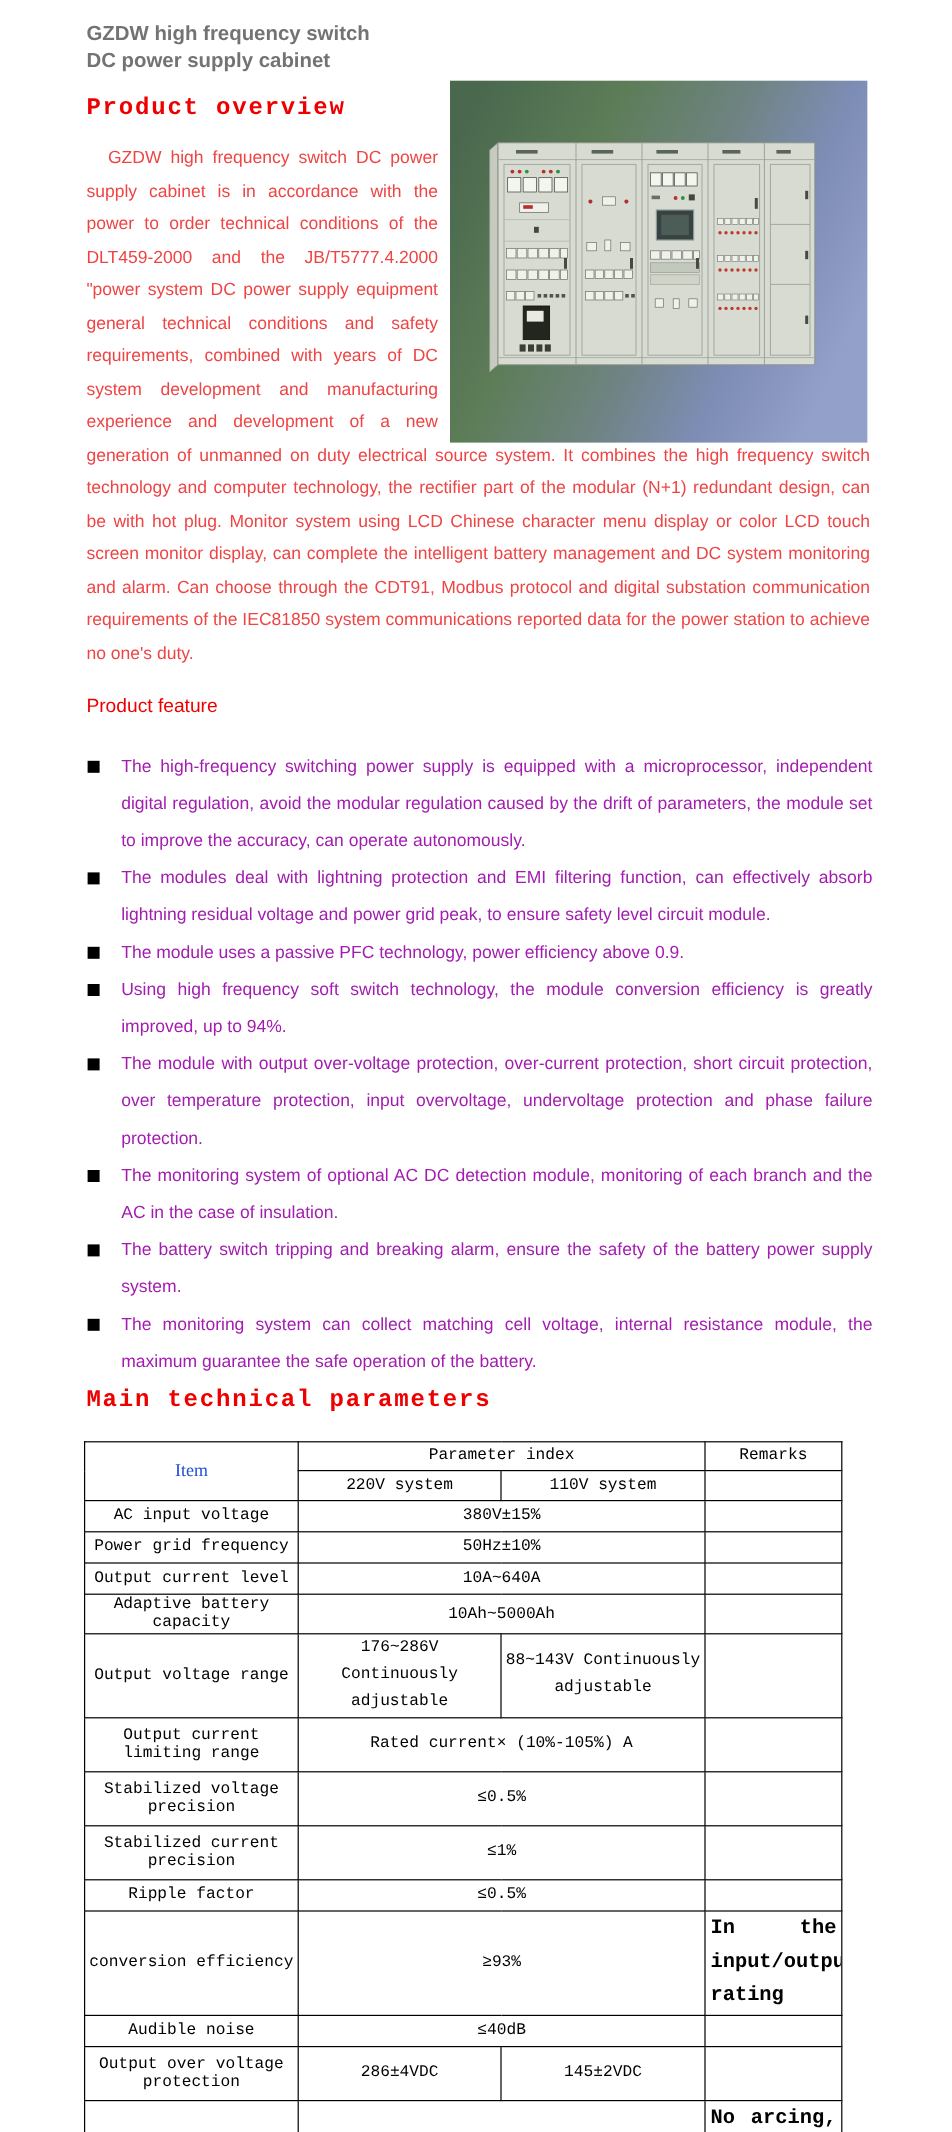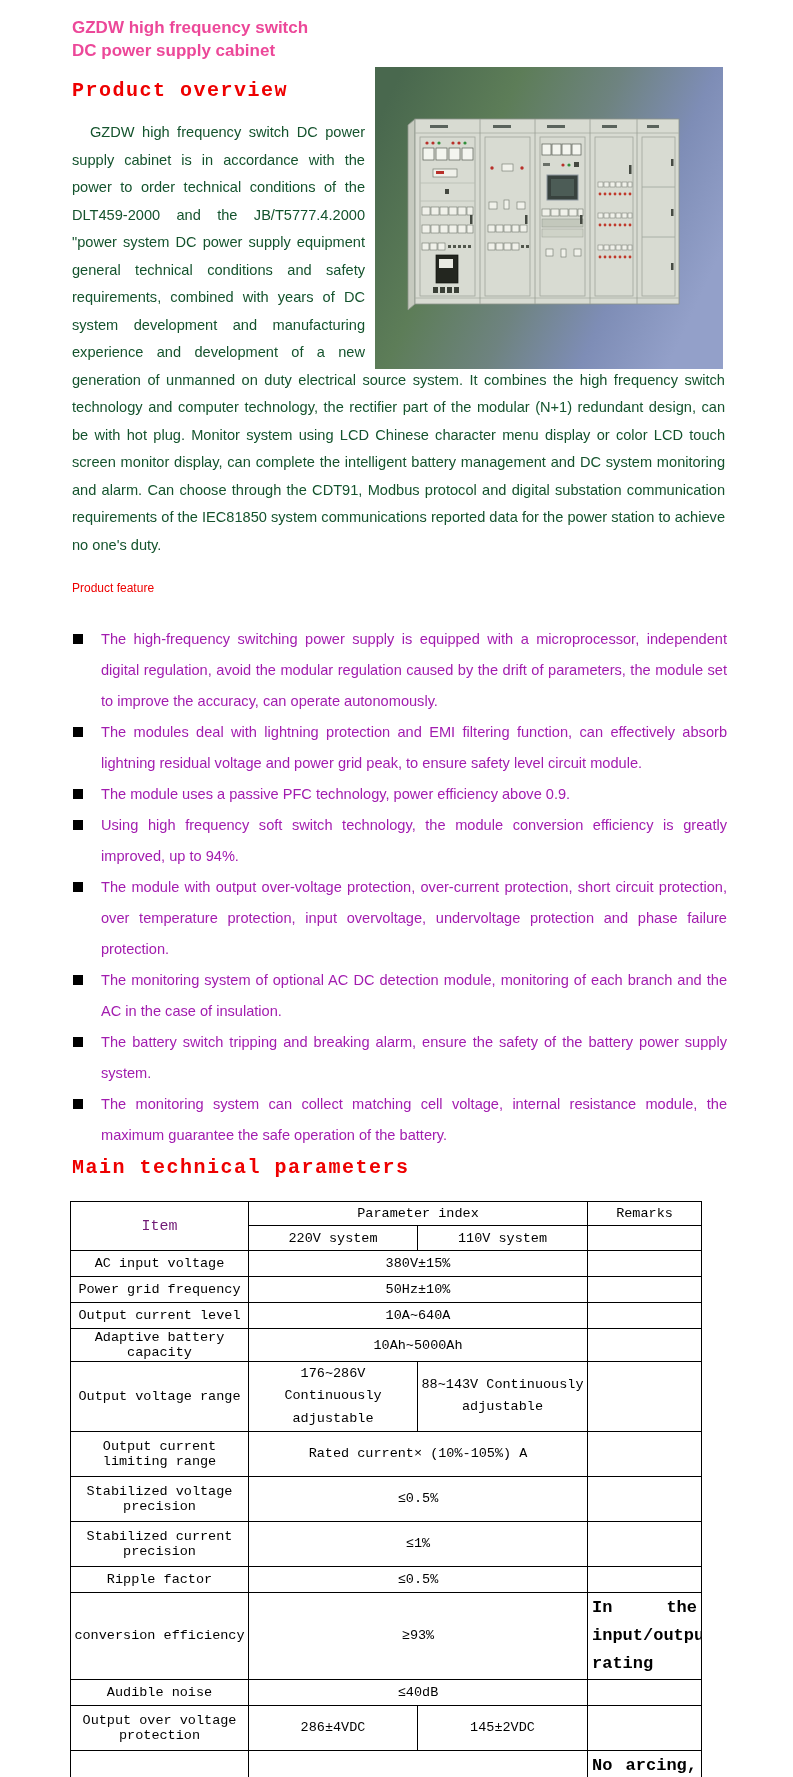--- a/index.html
+++ b/index.html
@@ -1,31 +1,31 @@
 <!DOCTYPE html>
 <html><head>
 <meta charset="utf-8">
 <style>
   html,body{margin:0;padding:0;background:#fff;}
   .page{
     position:relative;width:793px;height:1777px;background:#fff;overflow:hidden;
     font-family:"Liberation Sans",sans-serif;color:#151515;
   }
   
-  .doc-title{margin:16px 4px 0 72px;font-size:17px;line-height:23px;font-weight:bold;color:#ec4899;}
+  .doc-title{margin:16px 4px 0 72px;font-size:17px;line-height:23px;font-weight:bold;color:#737373;}
   .h-red-big{
     margin:18px 0 0 72px;
     font-family:"Liberation Mono","DejaVu Sans Mono",monospace;
     font-size:20px;line-height:22px;color:#ee0000;letter-spacing:1.5px;font-weight:bold;
   }
-  .h-red-small{margin:20px 0 0 72px;font-size:12px;line-height:19px;color:#ee0000;}
+  .h-red-small{margin:20px 0 0 72px;font-size:16px;line-height:19px;color:#ee0000;}
   
   .overview{
     margin:17px 0 0 72px;width:653px;
-    font-size:14.6px;line-height:27.5px;text-align:justify;text-indent:18px;color:#14532d;
+    font-size:14.6px;line-height:27.5px;text-align:justify;text-indent:18px;color:#ef4444;
   }
   .photo-spacer{float:right;width:360px;height:240px;}
   .product-photo{position:absolute;left:375px;top:67px;width:348px;height:302px;}
   
   .features{list-style:none;margin:26px 0 0 72px;padding:0;width:655px;}
   .features li{
     position:relative;padding-left:29px;margin:0;
     font-size:14.6px;line-height:31px;text-align:justify;color:#a21caf;
   }
   .features li .sq{
@@ -33,21 +33,21 @@
   }
   
   .params{
     margin:22px 0 0 70px;border-collapse:collapse;table-layout:fixed;width:631px;
     font-family:"Liberation Mono","DejaVu Sans Mono",monospace;font-size:13.5px;color:#000;
   }
   .params td,.params th{
     border:1px solid #000;padding:1px 3px;text-align:center;vertical-align:middle;
     font-weight:normal;overflow:hidden;
   }
-  .params th.item-head{font-family:Liberation Mono, monospace;font-size:15px;color:#701a75;}
+  .params th.item-head{font-family:Liberation Serif, serif;font-size:15px;color:#1d4ed8;}
   .params td.remark{ text-align:justify;font-size:17px;line-height:1.65;padding:1px 4px;font-weight:bold;}
   .params td.small-val{font-size:10.5px;line-height:1.9;}
   .params td.val2{line-height:1.65;}
 </style>
 </head>
 <body>
 
 <div class="page">
 
   <div class="doc-title">

